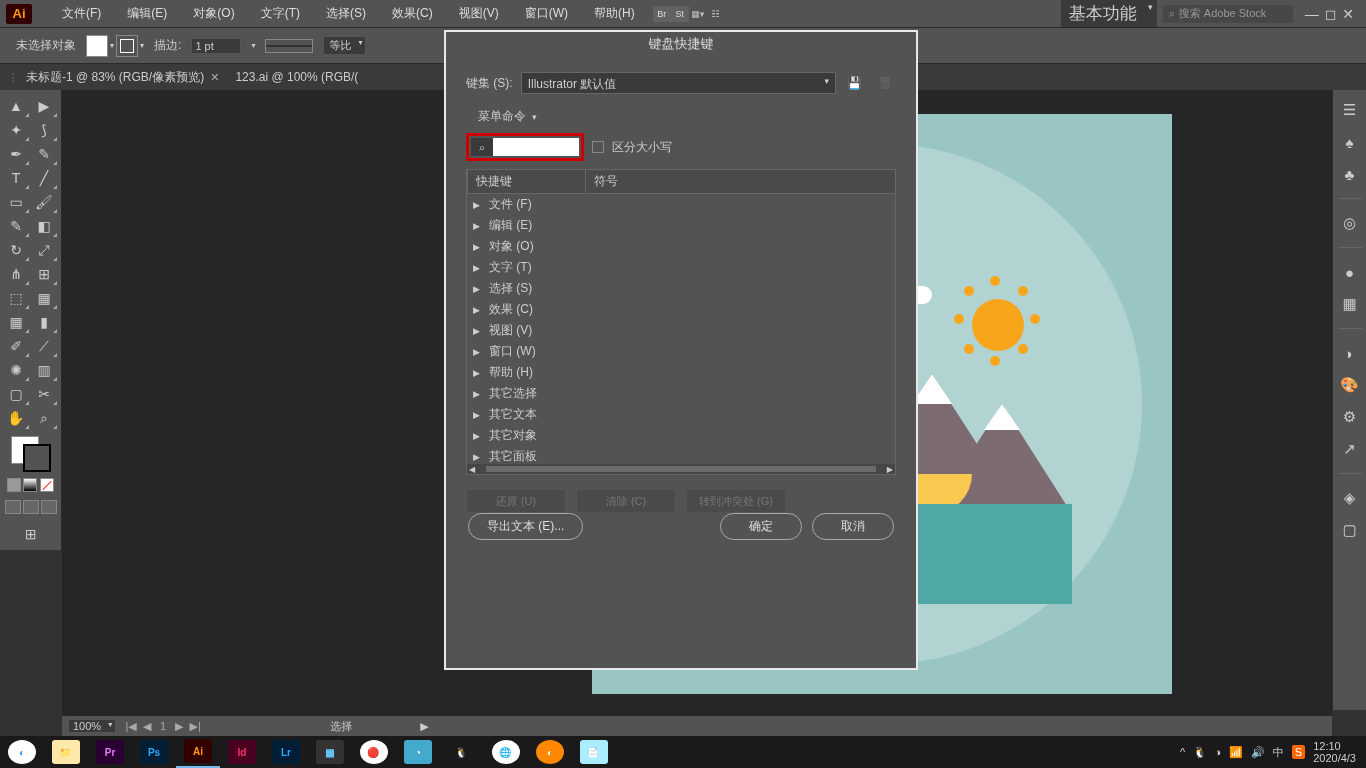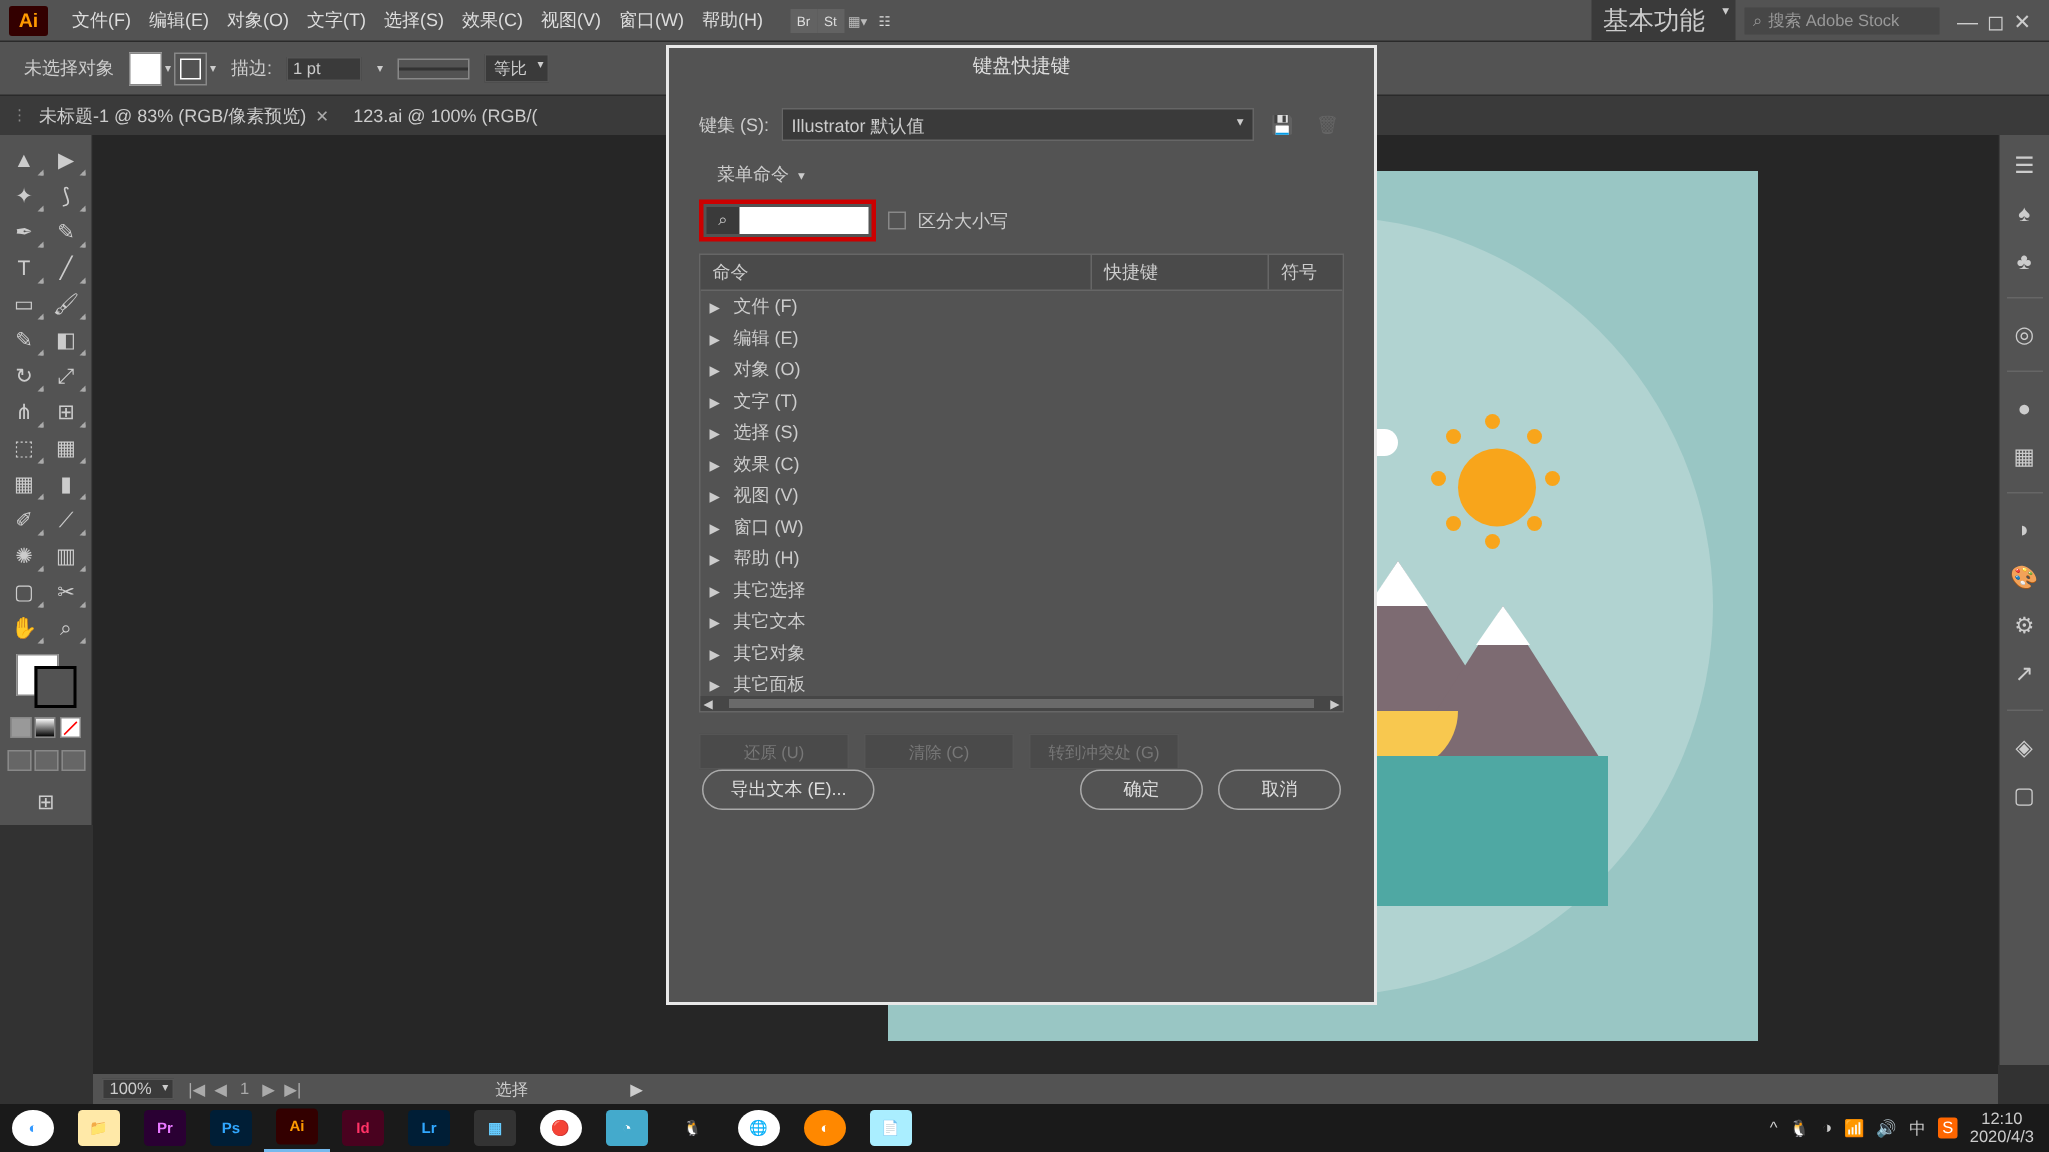--- a/index.html
+++ b/index.html
@@ -1,21 +1,21 @@
 <!DOCTYPE html>
 <html><head>
 <meta charset="utf-8">
 <style>
 * { margin: 0; padding: 0; box-sizing: border-box; font-family: "Microsoft YaHei", Arial, sans-serif; }
 body { width: 1366px; height: 768px; background: #323232; overflow: hidden; position: relative; color: #cccccc; font-size: 12px; }
 
 
 .menubar { height: 28px; background: #535353; display: flex; align-items: center; padding: 0 6px; border-bottom: 1px solid #2a2a2a; }
 .app-logo { width: 26px; height: 20px; background: #330000; color: #ff9a00; display: inline-flex; align-items: center; justify-content: center; font-weight: bold; font-size: 13px; border-radius: 2px; margin-right: 10px; }
-.menu-item { padding: 0 6px; font-size: 12px; color: #ddd; cursor: default; }
+.menu-item { padding: 0 6px; font-size: 12px; color: #ddd; cursor: default; margin-left: 14px; }
 .menubar-gap { width: 12px; }
 .menubar-right { margin-left: auto; display: flex; align-items: center; gap: 6px; }
 .func-dropdown { background: #3a3a3a; color: #ccc; padding: 2px 20px 2px 8px; font-size: 17px; position: relative; }
 .func-dropdown:after { content:"▾"; position:absolute; right:4px; font-size:9px; }
 .stock-search { background: #474747; color: #999; padding: 2px 6px; font-size: 11px; width: 130px; height: 18px; display: flex; align-items: center; gap: 4px; }
 .win-controls { display: flex; gap: 6px; color: #ccc; font-size: 14px; padding: 0 6px; }
 .sq-icon { width:18px; height:16px; background:#626262; display:inline-flex; align-items:center; justify-content:center; font-size:9px; color:#ddd; }
 
 
 .controlbar { height: 36px; background: #535353; display: flex; align-items: center; padding: 0 16px; gap: 10px; font-size: 12px; color: #ccc; border-bottom: 1px solid #2a2a2a; }
@@ -109,21 +109,21 @@
 .zoom-dd:after { content:"▾"; position:absolute; right:3px; font-size:8px;}
 .nav-btns { display:flex; gap:2px;}
 .nav-btn { width:14px; text-align:center; color:#aaa;}
 
 
 .taskbar { position:absolute; left:0; right:0; bottom:0; height:32px; background:#1a1a1a; display:flex; align-items:center;}
 .task-icon { width:44px; height:32px; display:flex; align-items:center; justify-content:center;}
 .ti-inner { width:28px; height:24px; border-radius:3px; display:flex; align-items:center; justify-content:center; font-size:10px; font-weight:bold;}
 .task-icon.active { border-bottom:2px solid #76b9ed;}
 .tray { margin-left:auto; display:flex; align-items:center; gap:8px; color:#ccc; font-size:11px; padding-right:10px;}
-.clock { text-align:center; line-height:1.1;}
+.clock { text-align:left; line-height:1.1;}
 </style>
 </head>
 <body>
 
 <div class="menubar">
   <span class="app-logo">Ai</span>
   <span class="menu-item">文件(F)</span>
   <span class="menu-item">编辑(E)</span>
   <span class="menu-item">对象(O)</span>
   <span class="menu-item">文字(T)</span>
@@ -312,21 +312,20 @@
     <div class="search-row">
       <div class="search-box">
         <div class="search-icon-cell">⌕</div>
         <input class="search-input" type="text" style="">
       </div>
       <span class="checkbox"></span>
       <span>区分大小写</span>
     </div>
     <div class="cmd-table">
       <div class="cmd-header">
-        <div class="col-cmd">命令</div>
         <div class="col-key">快捷键</div>
         <div class="col-sym">符号</div>
       </div>
       <div class="cmd-list" id="cmd-list">
           <div class="cmd-item">
             <span class="cmd-arrow">▶</span>
             <span>文件 (F)</span>
           </div>
           <div class="cmd-item">
             <span class="cmd-arrow">▶</span>

